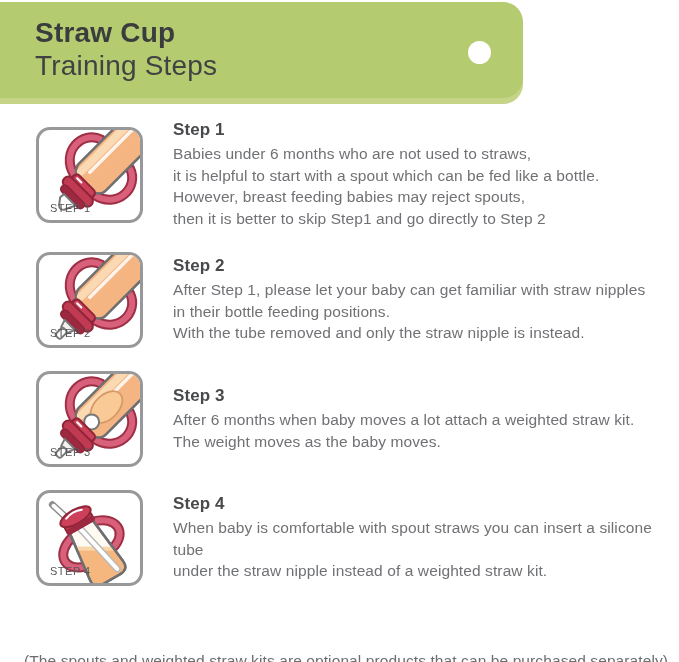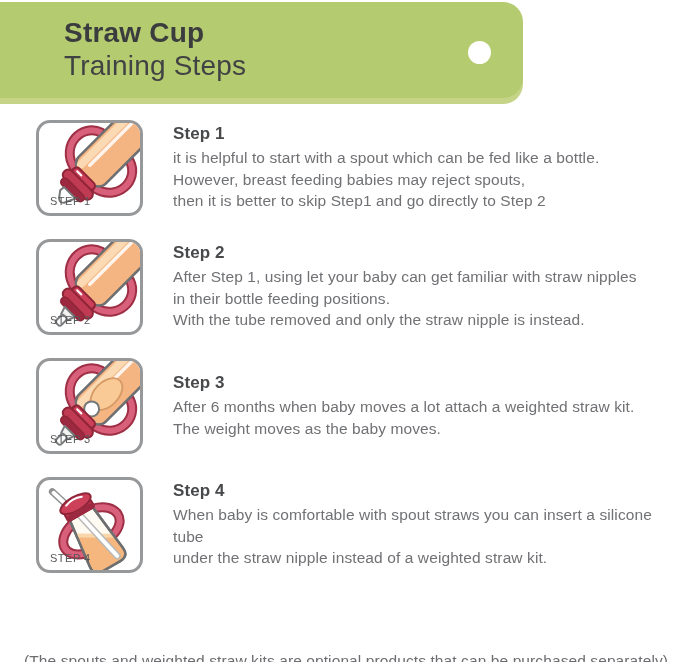--- a/index.html
+++ b/index.html
@@ -11,21 +11,21 @@
     overflow:hidden;
   }
   
   .tag{
     position:absolute;left:-20px;top:2px;
     width:543px;height:96px;
     background:#b5cb6f;
     border-radius:20px;
     box-shadow:0 6px 0 #c5d487;
   }
-  .tag-titles{position:absolute;left:55px;top:14px;margin-left:29px;}
+  .tag-titles{position:absolute;left:55px;top:14px;}
   .tag-title{
     font-size:28px;line-height:33px;font-weight:bold;color:#3b3c3e;letter-spacing:0.2px;
   }
   .tag-subtitle{
     font-size:28px;line-height:33px;font-weight:normal;color:#414244;letter-spacing:0.2px;
   }
   .tag-hole{
     position:absolute;left:488px;top:39px;
     width:23px;height:23px;border-radius:50%;
     background:#ffffff;
@@ -87,20 +87,21 @@
             <rect x="31" y="61" width="38" height="11" rx="5.5" fill="#c13a53" stroke="#8f2538" stroke-width="2"></rect>
             <rect x="35" y="70" width="30" height="8" rx="4" fill="#9c2940" stroke="#8f2538" stroke-width="1.5"></rect>
             <path d="M40 57.5 h6" stroke="#ffffff" stroke-width="2" stroke-linecap="round"></path>
             <path d="M42 78 L58 78 L53 89 Q50 92.5 46.5 89.5 L41.5 83 Z" fill="#ffffff" stroke="#77787a" stroke-width="2" stroke-linejoin="round"></path>
           </g>
         </svg>
         <span class="step-label">STEP 1</span>
       </div>
       <div class="step-text">
         <div class="step-heading">Step 1</div>
+        <div class="step-line">Babies under 6 months who are not used to straws,</div>
         <div class="step-line">it is helpful to start with a spout which can be fed like a bottle.</div>
         <div class="step-line">However, breast feeding babies may reject spouts,</div>
         <div class="step-line">then it is better to skip Step1 and go directly to Step 2</div>
       </div>
     </div>
 
     <div class="step-row">
       <div class="illus-box">
         <svg viewBox="0 0 100 90">
           <g transform="rotate(45 50 50)">
@@ -116,21 +117,21 @@
             <rect x="35" y="70" width="30" height="8" rx="4" fill="#9c2940" stroke="#8f2538" stroke-width="1.5"></rect>
             <path d="M40 57.5 h6" stroke="#ffffff" stroke-width="2" stroke-linecap="round"></path>
             <path d="M43 78 L57 78 L54.5 85.5 L45.5 85.5 Z" fill="#f2f2f0" stroke="#77787a" stroke-width="2" stroke-linejoin="round"></path>
             <rect x="46.5" y="84.5" width="7" height="11" rx="2.5" fill="#ffffff" stroke="#77787a" stroke-width="2"></rect>
           </g>
         </svg>
         <span class="step-label">STEP 2</span>
       </div>
       <div class="step-text">
         <div class="step-heading">Step 2</div>
-        <div class="step-line">After Step 1, using let your baby can get familiar with straw nipples</div>
+        <div class="step-line">After Step 1, please let your baby can get familiar with straw nipples</div>
         <div class="step-line">in their bottle feeding positions.</div>
         <div class="step-line">With the tube removed and only the straw nipple is instead.</div>
       </div>
     </div>
 
     <div class="step-row">
       <div class="illus-box">
         <svg viewBox="0 0 100 90">
           <g transform="rotate(45 50 50)">
             <path d="M35 57 C 10 51, 9 20, 30 13" fill="none" stroke="#9e2f45" stroke-width="10" stroke-linecap="round"></path>

